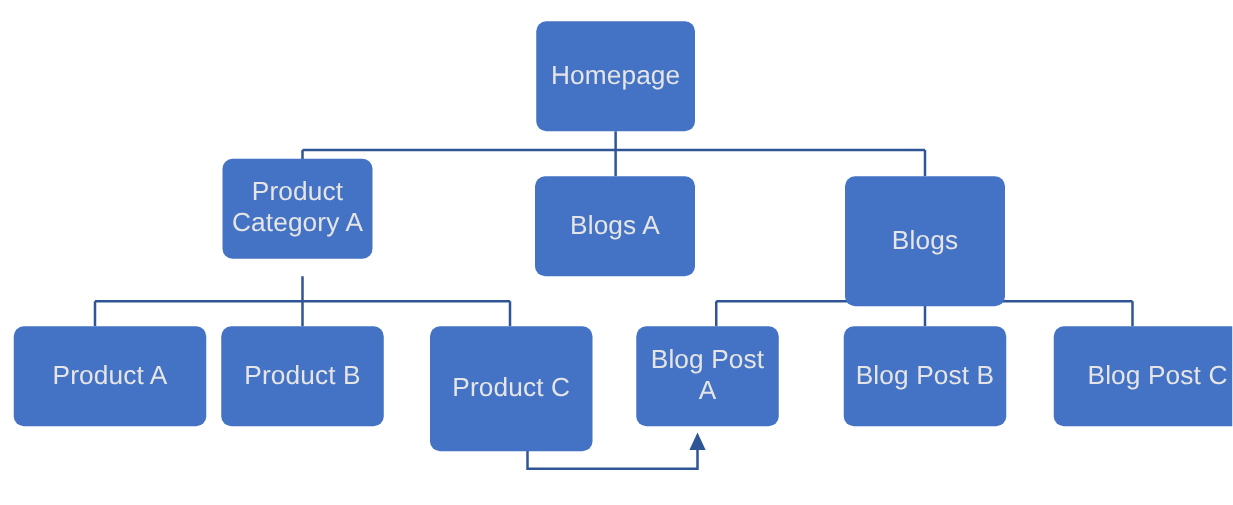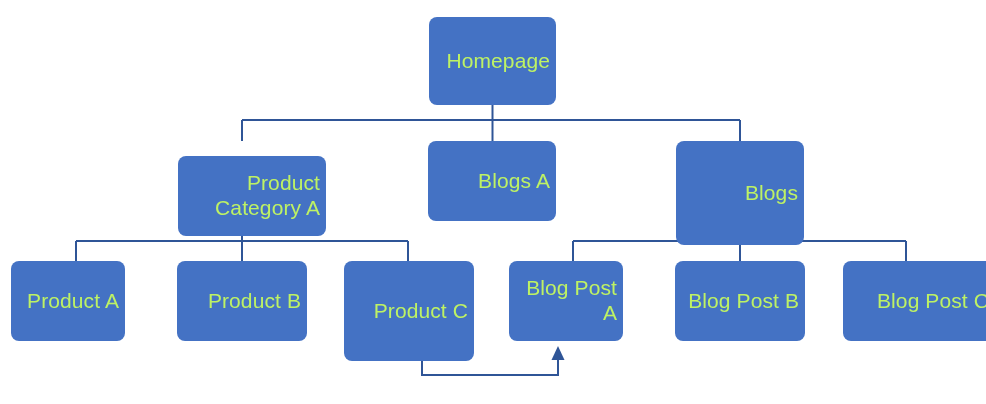--- a/index.html
+++ b/index.html
@@ -24,25 +24,25 @@
     top: 0;
     width: 986px;
     height: 404px;
     pointer-events: none;
   }
   .node-box {
     position: absolute;
     box-sizing: border-box;
     background: #4472C4;
     border-radius: 8px;
-    color: #bef264;
+    color: #e5e5e5;
     display: flex;
     align-items: center;
     justify-content: center;
-    text-align: right;
+    text-align: center;
     line-height: 1.18;
     font-size: 21px;
     font-weight: 400;
     letter-spacing: 0.1px;
     padding: 2px 6px;
     z-index: 2;
   }
   .node-label {
     display: block;
     width: 100%;
@@ -80,34 +80,34 @@
     </g>
 
     <polygon points="422,346 415.5,360 428.5,360" fill="#2F5597"></polygon>
     <polygon points="558,346 551.5,360 564.5,360" fill="#2F5597"></polygon>
   </svg>
 
   <div class="node-box" style="left:429px; top:17px; width:127px; height:88px;">
     <span class="node-label">Homepage</span>
   </div>
 
-  <div class="node-box" style="left:178px; top:156px; width:148px; height:80px;">
+  <div class="node-box" style="left:178px; top:127px; width:120px; height:80px;">
     <span class="node-label">Product
 Category A</span>
   </div>
 
   <div class="node-box" style="left:428px; top:141px; width:128px; height:80px;">
     <span class="node-label">Blogs A</span>
   </div>
 
   <div class="node-box" style="left:676px; top:141px; width:128px; height:104px;">
     <span class="node-label">Blogs</span>
   </div>
 
-  <div class="node-box" style="left:11px; top:261px; width:114px; height:80px;">
+  <div class="node-box" style="left:11px; top:261px; width:154px; height:80px;">
     <span class="node-label">Product A</span>
   </div>
 
   <div class="node-box" style="left:177px; top:261px; width:130px; height:80px;">
     <span class="node-label">Product B</span>
   </div>
 
   <div class="node-box" style="left:344px; top:261px; width:130px; height:100px;">
     <span class="node-label">Product C</span>
   </div>

